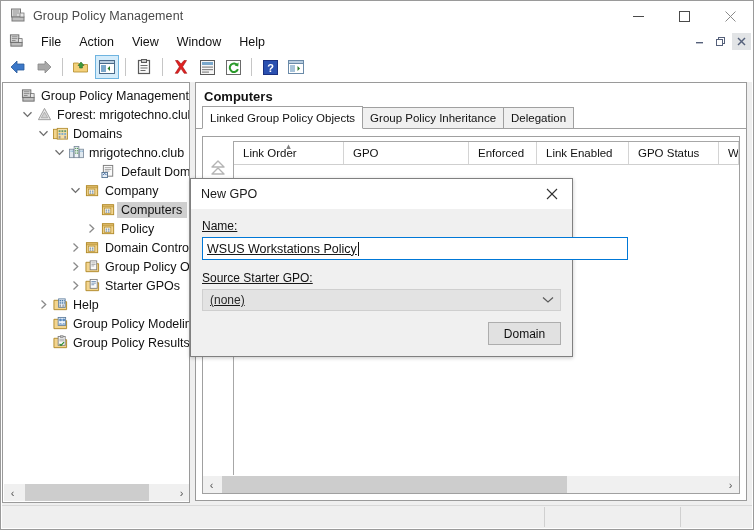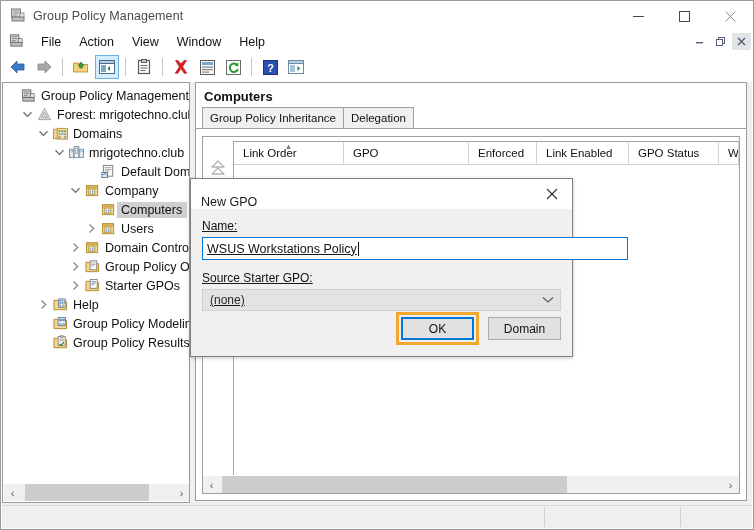--- a/index.html
+++ b/index.html
@@ -202,21 +202,21 @@
   
   #dialog {
     position: absolute; left: 189px; top: 177px; width: 383px; height: 179px;
     background: #f0f0f0;
     border: 1px solid #808080;
     box-sizing: border-box;
     box-shadow: 0 1px 4px rgba(0,0,0,0.22);
     z-index: 50;
   }
   #dlg-title {
-    height: 30px; background: #ffffff; display: flex; align-items: flex-end;
+    height: 30px; background: #ffffff; display: flex; align-items: center;
     position: relative;
   }
   #dlg-title .dt-text { font-size: 12.5px; color: #1a1a1a; padding-left: 10px; }
   #dlg-close {
     position: absolute; right: 0; top: 0; width: 40px; height: 30px;
     display: flex; align-items: center; justify-content: center; color: #333;
   }
   #dlg-body { padding: 10px 11px 0 11px; text-decoration: underline; }
   .dlg-label { font-size: 12px; color: #111; margin-bottom: 4px; }
   #name-input {
@@ -545,21 +545,21 @@
               <svg width="15" height="15" viewBox="0 0 16 16">
                 <rect x="1.5" y="3" width="12" height="10.5" fill="#f3d58f" stroke="#b08a2a" stroke-width="1"></rect>
                 <rect x="1.5" y="3" width="12" height="2.2" fill="#e0bc6a" stroke="#b08a2a" stroke-width="0.7"></rect>
                 <rect x="3.5" y="6.5" width="7" height="5.5" fill="#fcf3dc" stroke="#b08a2a" stroke-width="0.8"></rect>
                 <rect x="5" y="8" width="1.5" height="1.5" fill="#7a9ac0"></rect>
                 <rect x="7.5" y="8" width="1.5" height="1.5" fill="#7a9ac0"></rect>
                 <rect x="5" y="10" width="1.5" height="1.5" fill="#7a9ac0"></rect>
                 <rect x="7.5" y="10" width="1.5" height="1.5" fill="#7a9ac0"></rect>
               </svg>
             </span>
-            <span class="tlabel">Users</span>
+            <span class="tlabel">Policy</span>
           </div>
           <div class="tree-row" style="padding-left: 64px;">
             <span class="twisty">
               <svg width="11" height="11" viewBox="0 0 11 11">
                 <path d="M3.5 1.5 L7.7 5.5 L3.5 9.5" fill="none" stroke="#8a8a8a" stroke-width="1.3"></path>
               </svg>
             </span>
             <span class="ticon">
               <svg width="15" height="15" viewBox="0 0 16 16">
                 <rect x="1.5" y="3" width="12" height="10.5" fill="#f3d58f" stroke="#b08a2a" stroke-width="1"></rect>
@@ -664,20 +664,21 @@
           <div class="sb-thumb" style="left:4px;width:124px;"></div>
         </div>
         <div class="sb-arrow">›</div>
       </div>
     </div>
 
     <div id="rightpane">
       <div id="mdi-child">
         <div id="pane-title">Computers</div>
         <div class="tabstrip" id="tabstrip">
+            <div class="tab active">Linked Group Policy Objects</div>
             <div class="tab">Group Policy Inheritance</div>
             <div class="tab">Delegation</div>
           </div>
 
         <div class="listarea">
           <div class="list-inner">
             <div class="updown-col">
               <span>
                 <svg width="18" height="20" viewBox="0 0 18 20">
                   <path d="M9 2 L15 8 L3 8 Z" fill="none" stroke="#b4b4b4" stroke-width="1.4" stroke-linejoin="round"></path>
@@ -749,20 +750,17 @@
       <div id="starter-combo">
         <span>(none)</span>
         <span>
           <svg width="12" height="8" viewBox="0 0 12 8">
               <path d="M1 1.5 L6 6 L11 1.5" fill="none" stroke="#5a5a5a" stroke-width="1.2"></path>
             </svg>
         </span>
       </div>
     </div>
     <div id="dlg-buttons">
-      <div id="ok-wrap">
-        <div id="ok-btn">OK</div>
-      </div>
       <div class="dlg-btn">Domain</div>
     </div>
   </div>
 
 </div>
 
 </body></html>

